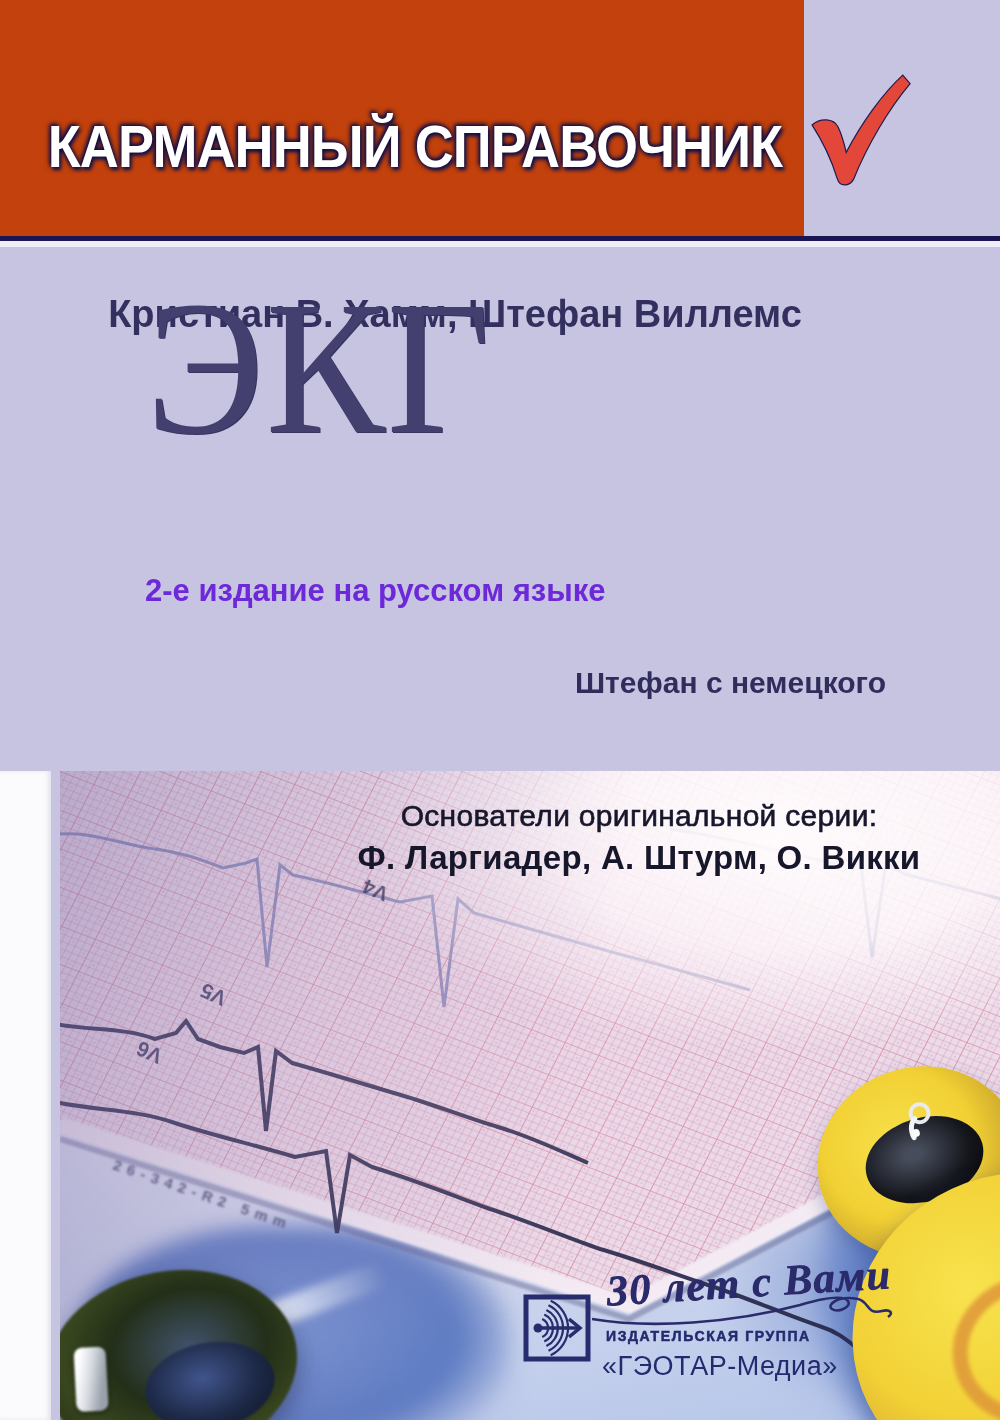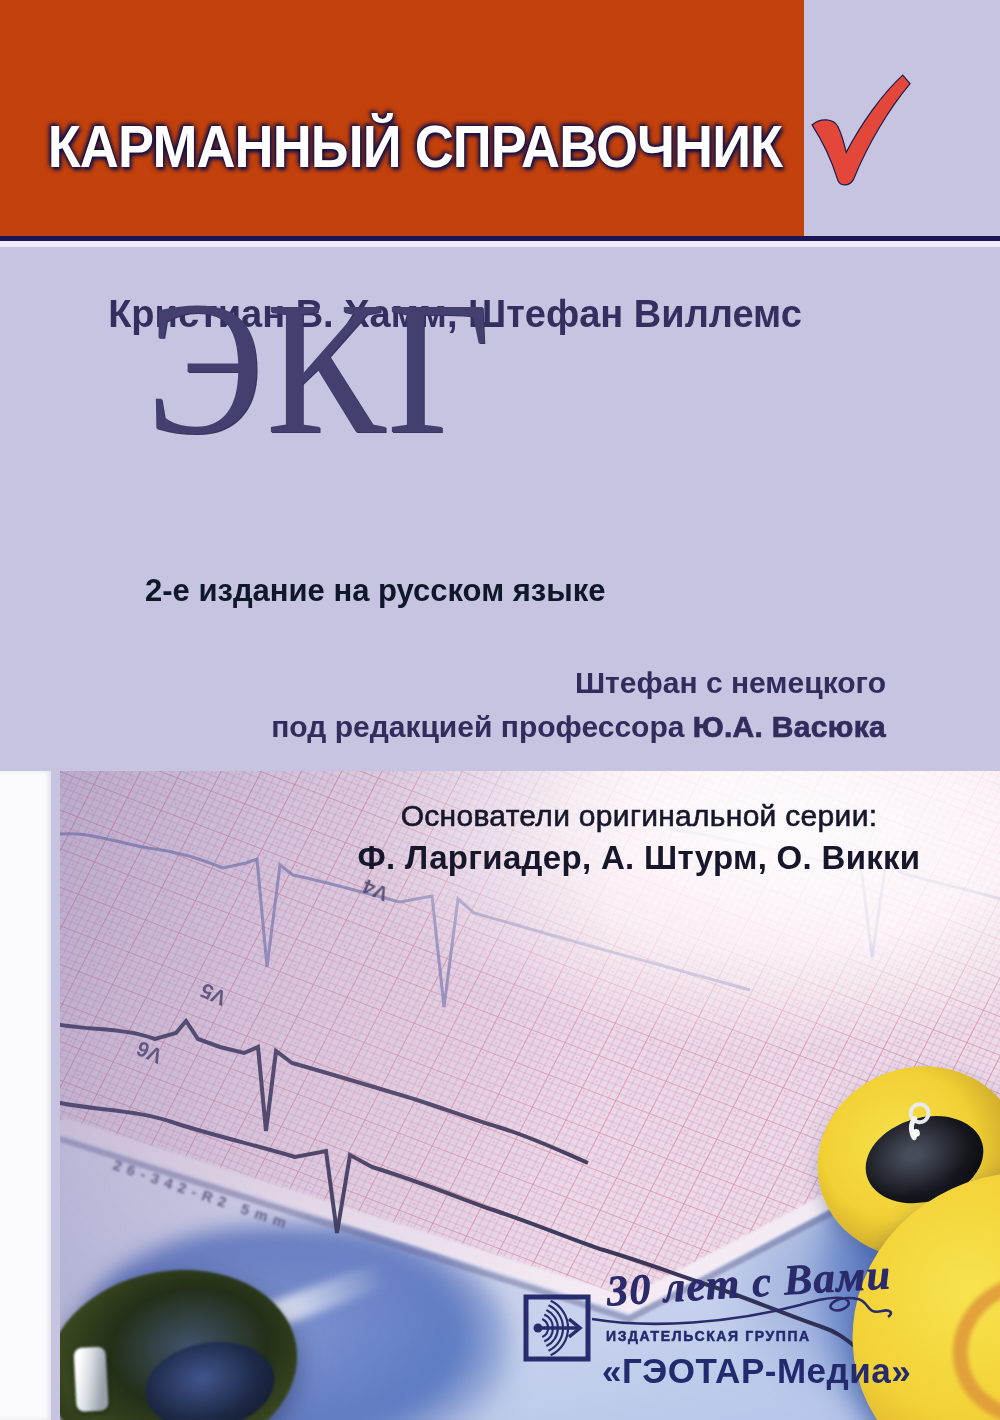--- a/index.html
+++ b/index.html
@@ -26,21 +26,21 @@
     position:absolute;left:0;top:46px;width:910px;text-align:center;
     font-size:38px;font-weight:700;color:#33305f;letter-spacing:0;white-space:nowrap;
   }
   .book-title{
     position:absolute;left:146px;top:9px;
     font-family:"Liberation Serif",serif;font-size:190px;line-height:1.18;font-weight:400;
     color:#43406f;letter-spacing:2px;transform:scaleX(.94);transform-origin:left top;
     text-shadow:1px 1px 0 #363360;
   }
   .edition{
-    position:absolute;left:145px;top:326px;font-size:31px;font-weight:700;color:#0f172a;white-space:nowrap;
+    position:absolute;left:145px;top:326px;font-size:31px;font-weight:700;color:#6d28d9;white-space:nowrap;
   }
   .translation{
     position:absolute;right:114px;top:414px;text-align:right;
     font-size:30px;font-weight:700;color:#302d5d;line-height:44px;white-space:nowrap;
   }
   .translation .editor{font-weight:700;-webkit-text-stroke:.7px #302d5d;letter-spacing:.3px;}
   
   .white-strip{position:absolute;left:0;top:771px;width:51px;height:649px;background:#fbfbfd;
     box-shadow:inset -3px 0 4px rgba(120,120,160,.18);}
   .photo{
@@ -133,21 +133,21 @@
     font-family:"Liberation Serif",serif;font-style:italic;font-size:43px;font-weight:700;
     color:#2b2b6c;transform:rotate(-3.5deg);white-space:nowrap;letter-spacing:1px;
     text-shadow:.6px .6px 0 #2b2b6c;
   }
   .flourish{position:absolute;left:62px;top:2px;width:360px;height:64px;}
   .publisher-group{
     position:absolute;left:86px;top:45px;font-size:14px;font-weight:700;letter-spacing:1.6px;
     color:#232a6e;white-space:nowrap;-webkit-text-stroke:.5px #232a6e;
   }
   .publisher-name{
-    position:absolute;left:82px;top:68px;font-size:35px;font-weight:700;letter-spacing:.5px;
+    position:absolute;left:82px;top:68px;font-size:27px;font-weight:400;letter-spacing:.5px;
     color:#232a6e;white-space:nowrap;
   }
 </style>
 </head>
 <body>
 
 <div class="cover">
 
   <div class="band">
     <div class="series-title">КАРМАННЫЙ СПРАВОЧНИК</div>
@@ -159,21 +159,20 @@
   </div>
   <div class="sep-dark"></div>
   <div class="sep-light"></div>
 
   <div class="upper">
     <div class="authors">Кристиан В. Хамм, Штефан Виллемс</div>
     <div class="book-title">ЭКГ</div>
     <div class="edition">2-е издание на русском языке</div>
     <div class="translation">
       <div>Штефан с немецкого</div>
-      <div><span>под редакцией профессора </span><span class="editor">Ю.А. Васюка</span></div>
     </div>
   </div>
 
   <div class="white-strip"></div>
 
   <div class="photo">
 
     <div class="blue-patch-left"></div>
     <div class="blue-patch-right"></div>
     <div class="blue-shadow-mid"></div>

